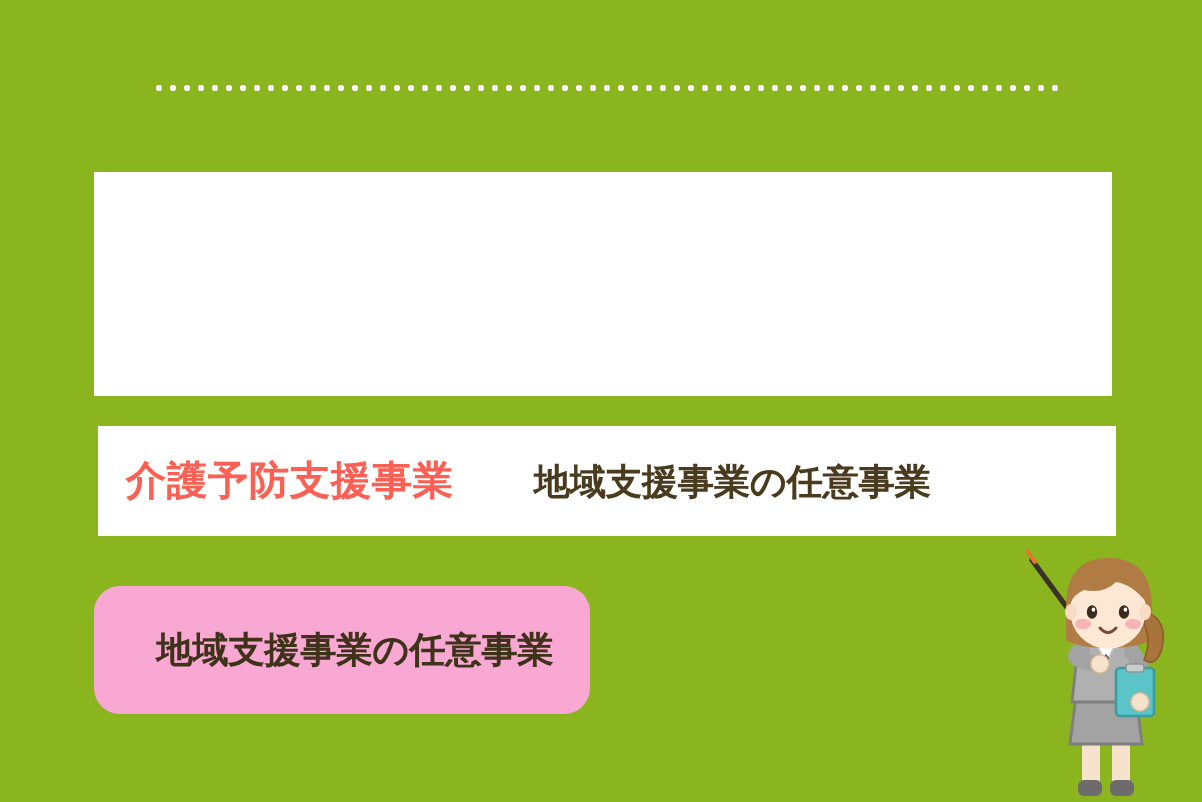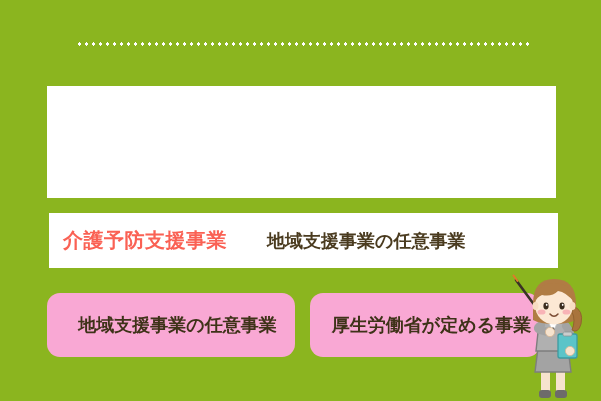--- a/index.html
+++ b/index.html
@@ -155,23 +155,20 @@
   </div>
 
   <div id="card-prevention">
     <div class="cat-label">介護予防支援事業</div>
     <div class="detail">地域支援事業の任意事業</div>
   </div>
 
   <div class="yellow-card" id="card-optional">
     <div class="label">地域支援事業の任意事業</div>
   </div>
-  <div class="yellow-card" id="card-ministry">
-    <div class="label">厚生労働省が定める事業</div>
-  </div>
 
   <svg id="teacher-illustration" viewBox="0 0 93 129">
 
     <g>
       <line x1="8" y1="8" x2="44" y2="57" stroke="#3B3226" stroke-width="2.6" stroke-linecap="round"></line>
       <line x1="5.5" y1="3.5" x2="9.5" y2="9" stroke="#E07A2A" stroke-width="2" stroke-linecap="round"></line>
     </g>
 
     <rect x="33" y="96" width="9" height="26" fill="#F6E3CE"></rect>
     <rect x="48" y="96" width="9" height="26" fill="#F6E3CE"></rect>

